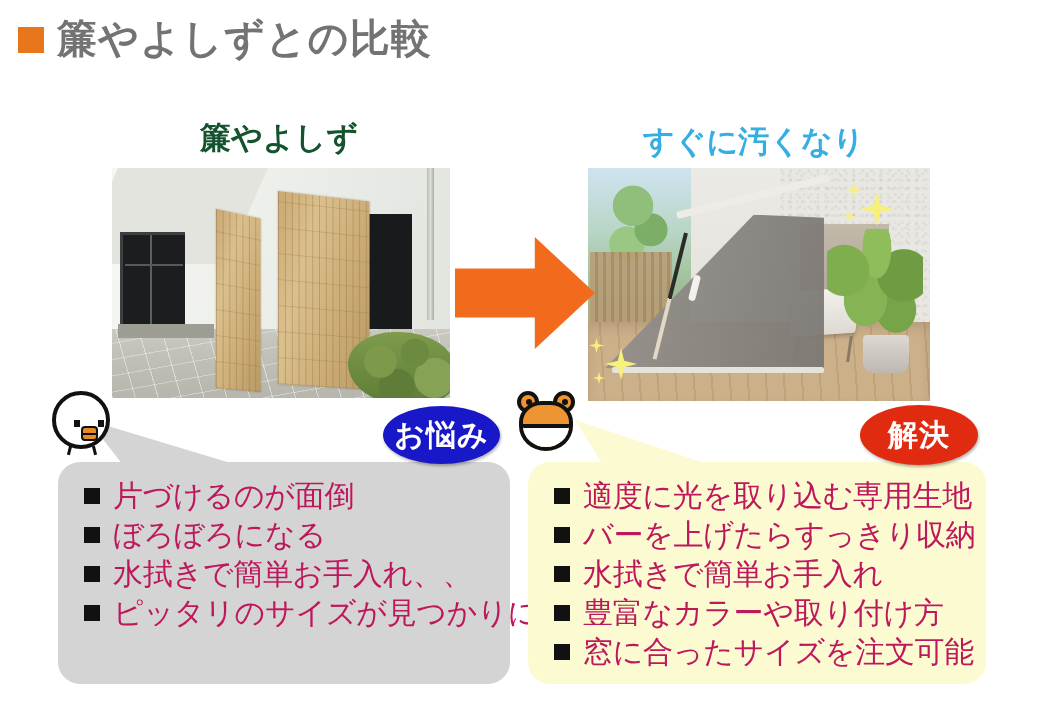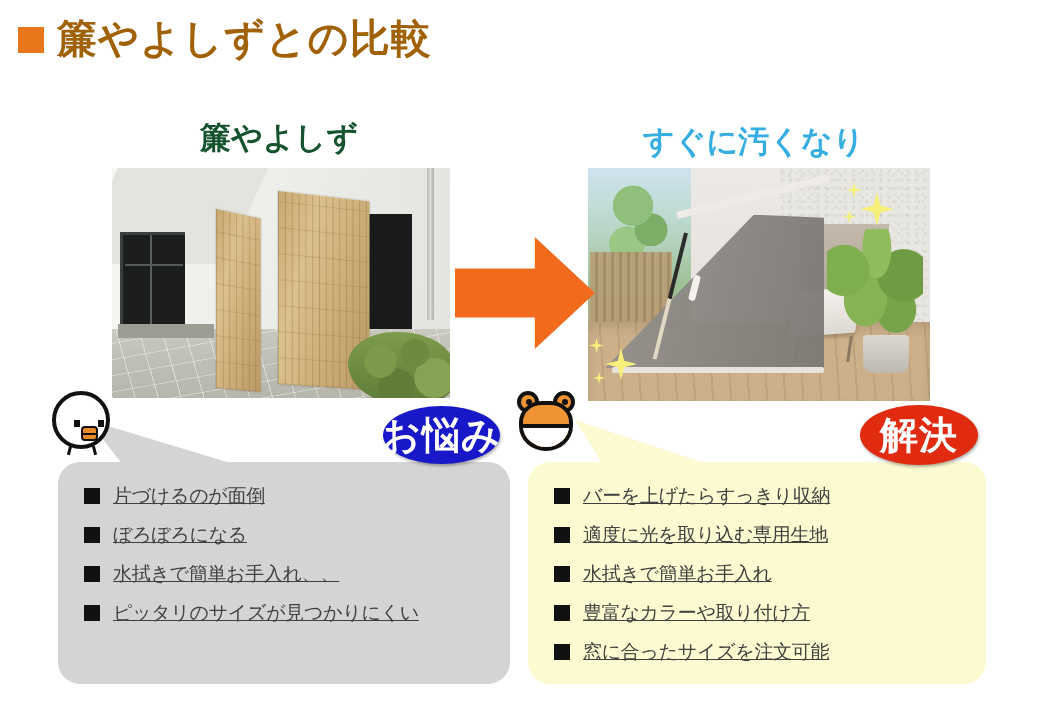--- a/index.html
+++ b/index.html
@@ -30,21 +30,21 @@
   .title-bullet {
     width: 26px;
     height: 26px;
     background: #E8761B;
     flex: 0 0 auto;
     margin-top: 4px;
   }
   .title-text {
     font-size: 40px;
     font-weight: bold;
-    color: #a16207;
+    color: #737373;
     letter-spacing: 1px;
     line-height: 1;
     white-space: nowrap;
   }
 
   
   .col-heading {
     position: absolute;
     font-size: 31px;
     font-weight: bold;
@@ -329,36 +329,35 @@
     height: 39px;
     white-space: nowrap;
   }
   .bullet-sq {
     width: 16px;
     height: 16px;
     background: #111111;
     flex: 0 0 auto;
   }
   .bullet-text {
-    font-size: 19px;
-    color: #404040;
+    font-size: 30px;
+    color: #be185d;
     line-height: 1;
     letter-spacing: -0.3px;
-    text-decoration: underline;
   }
 
   
   .badge {
     position: absolute;
     display: flex;
     align-items: center;
     justify-content: center;
     border-radius: 50%;
     color: #ffffff;
-    font-size: 38px;
+    font-size: 30px;
     font-weight: bold;
     letter-spacing: 1px;
     box-shadow: 1px 2px 3px rgba(0,0,0,.3);
     white-space: nowrap;
   }
   .badge-worry {
     left: 383px;
     top: 406px;
     width: 117px;
     height: 58px;
@@ -521,25 +520,25 @@
         <span class="bullet-sq"></span>
         <span class="bullet-text">ピッタリのサイズが見つかりにくい</span>
       </div>
     </div>
   </div>
 
   <div class="bubble bubble-right">
     <div class="bullet-list">
       <div class="bullet-item">
         <span class="bullet-sq"></span>
+        <span class="bullet-text">適度に光を取り込む専用生地</span>
+      </div>
+      <div class="bullet-item">
+        <span class="bullet-sq"></span>
         <span class="bullet-text">バーを上げたらすっきり収納</span>
-      </div>
-      <div class="bullet-item">
-        <span class="bullet-sq"></span>
-        <span class="bullet-text">適度に光を取り込む専用生地</span>
       </div>
       <div class="bullet-item">
         <span class="bullet-sq"></span>
         <span class="bullet-text">水拭きで簡単お手入れ</span>
       </div>
       <div class="bullet-item">
         <span class="bullet-sq"></span>
         <span class="bullet-text">豊富なカラーや取り付け方</span>
       </div>
       <div class="bullet-item">

